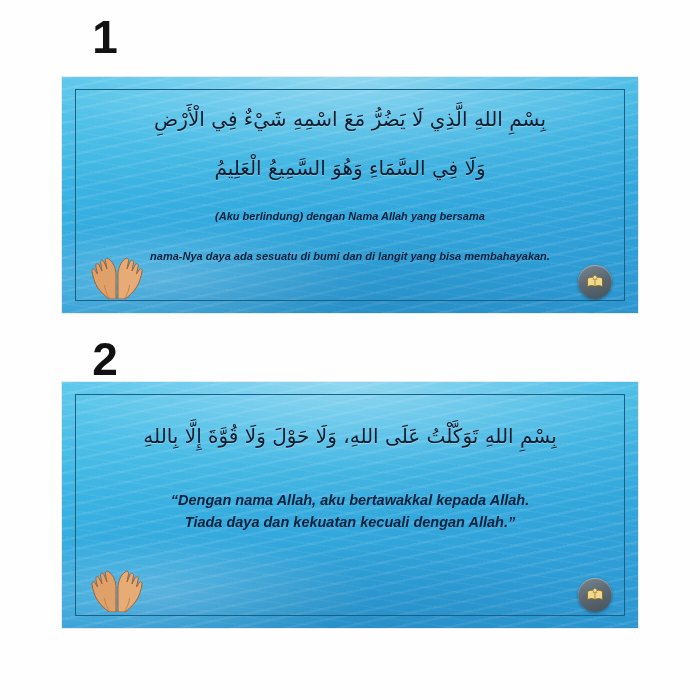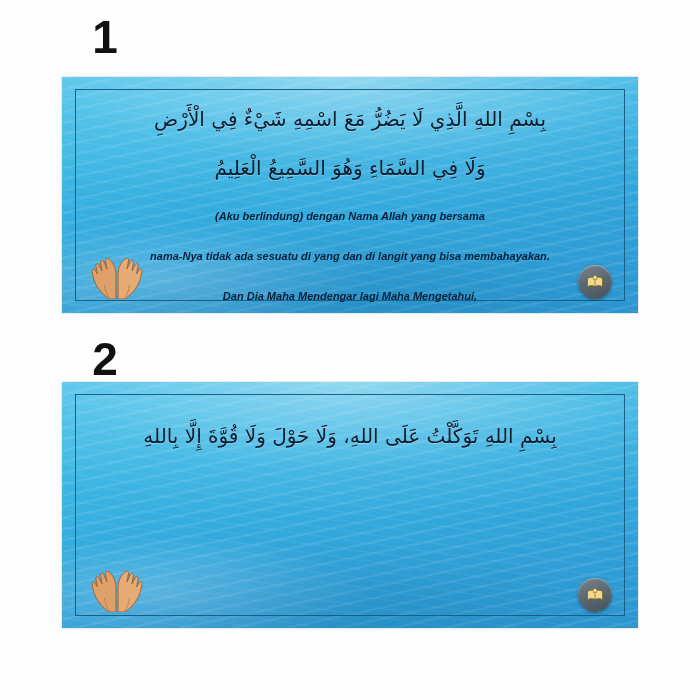--- a/index.html
+++ b/index.html
@@ -164,22 +164,21 @@
     <div class="inner-frame"></div>
 
     <div class="content">
       <div class="arabic arabic-1">
         <div class="line1">بِسْمِ اللهِ الَّذِي لَا يَضُرُّ مَعَ اسْمِهِ شَيْءٌ فِي الْأَرْضِ</div>
         <div class="line2">وَلَا فِي السَّمَاءِ وَهُوَ السَّمِيعُ الْعَلِيمُ</div>
       </div>
 
       <div class="translation">
         <span class="tline">(Aku berlindung) dengan Nama Allah yang bersama</span>
-        <span class="tline">nama-Nya tidak ada sesuatu di yang dan di langit yang bisa membahayakan.</span>
-        <span class="tline">Dan Dia Maha Mendengar lagi Maha Mengetahui,</span>
+        <span class="tline">nama-Nya daya ada sesuatu di bumi dan di langit yang bisa membahayakan.</span>
       </div>
     </div>
 
     <svg class="hands" viewBox="0 0 62 44">
       <g>
         <path d="M30 44 L30 20 C30 13 27 7 23 4 C21 2.5 19 3.5 19.5 6 L21 14 L18 7 C17 4.5 14.5 4.8 14.5 7.3 L16 16 L13 10 C11.8 7.8 9.5 8.5 9.8 11 L11.5 19 L9 15 C7.8 13 5.6 13.8 6 16.2 C6.8 21.5 8.5 28 12 33 C15 37.4 19 41 23 44 Z" fill="#e0a06a" stroke="#9c653a" stroke-width="1"></path>
         <path d="M32 44 L32 20 C32 13 35 7 39 4 C41 2.5 43 3.5 42.5 6 L41 14 L44 7 C45 4.5 47.5 4.8 47.5 7.3 L46 16 L49 10 C50.2 7.8 52.5 8.5 52.2 11 L50.5 19 L53 15 C54.2 13 56.4 13.8 56 16.2 C55.2 21.5 53.5 28 50 33 C47 37.4 43 41 39 44 Z" fill="#e7ab76" stroke="#9c653a" stroke-width="1"></path>
         <path d="M24 44 C21 40 19 35 18.5 30" fill="none" stroke="#b87a47" stroke-width="0.8"></path>
         <path d="M38 44 C41 40 43 35 43.5 30" fill="none" stroke="#b87a47" stroke-width="0.8"></path>
       </g>
@@ -197,20 +196,24 @@
   <div class="number num-2">2</div>
 
   <div class="card card-2">
     <div class="inner-frame"></div>
 
     <div class="content">
       <div class="arabic arabic-2">
         <div class="line1">بِسْمِ اللهِ تَوَكَّلْتُ عَلَى اللهِ، وَلَا حَوْلَ وَلَا قُوَّةَ إِلَّا بِاللهِ</div>
       </div>
 
+      <div class="quote">
+        <span class="qline">“Dengan nama Allah, aku bertawakkal kepada Allah.</span>
+        <span class="qline">Tiada daya dan kekuatan kecuali dengan Allah.”</span>
+      </div>
     </div>
 
     <svg class="hands hands-2" viewBox="0 0 62 44">
       <g>
         <path d="M30 44 L30 20 C30 13 27 7 23 4 C21 2.5 19 3.5 19.5 6 L21 14 L18 7 C17 4.5 14.5 4.8 14.5 7.3 L16 16 L13 10 C11.8 7.8 9.5 8.5 9.8 11 L11.5 19 L9 15 C7.8 13 5.6 13.8 6 16.2 C6.8 21.5 8.5 28 12 33 C15 37.4 19 41 23 44 Z" fill="#e0a06a" stroke="#9c653a" stroke-width="1"></path>
         <path d="M32 44 L32 20 C32 13 35 7 39 4 C41 2.5 43 3.5 42.5 6 L41 14 L44 7 C45 4.5 47.5 4.8 47.5 7.3 L46 16 L49 10 C50.2 7.8 52.5 8.5 52.2 11 L50.5 19 L53 15 C54.2 13 56.4 13.8 56 16.2 C55.2 21.5 53.5 28 50 33 C47 37.4 43 41 39 44 Z" fill="#e7ab76" stroke="#9c653a" stroke-width="1"></path>
         <path d="M24 44 C21 40 19 35 18.5 30" fill="none" stroke="#b87a47" stroke-width="0.8"></path>
         <path d="M38 44 C41 40 43 35 43.5 30" fill="none" stroke="#b87a47" stroke-width="0.8"></path>
       </g>
     </svg>

